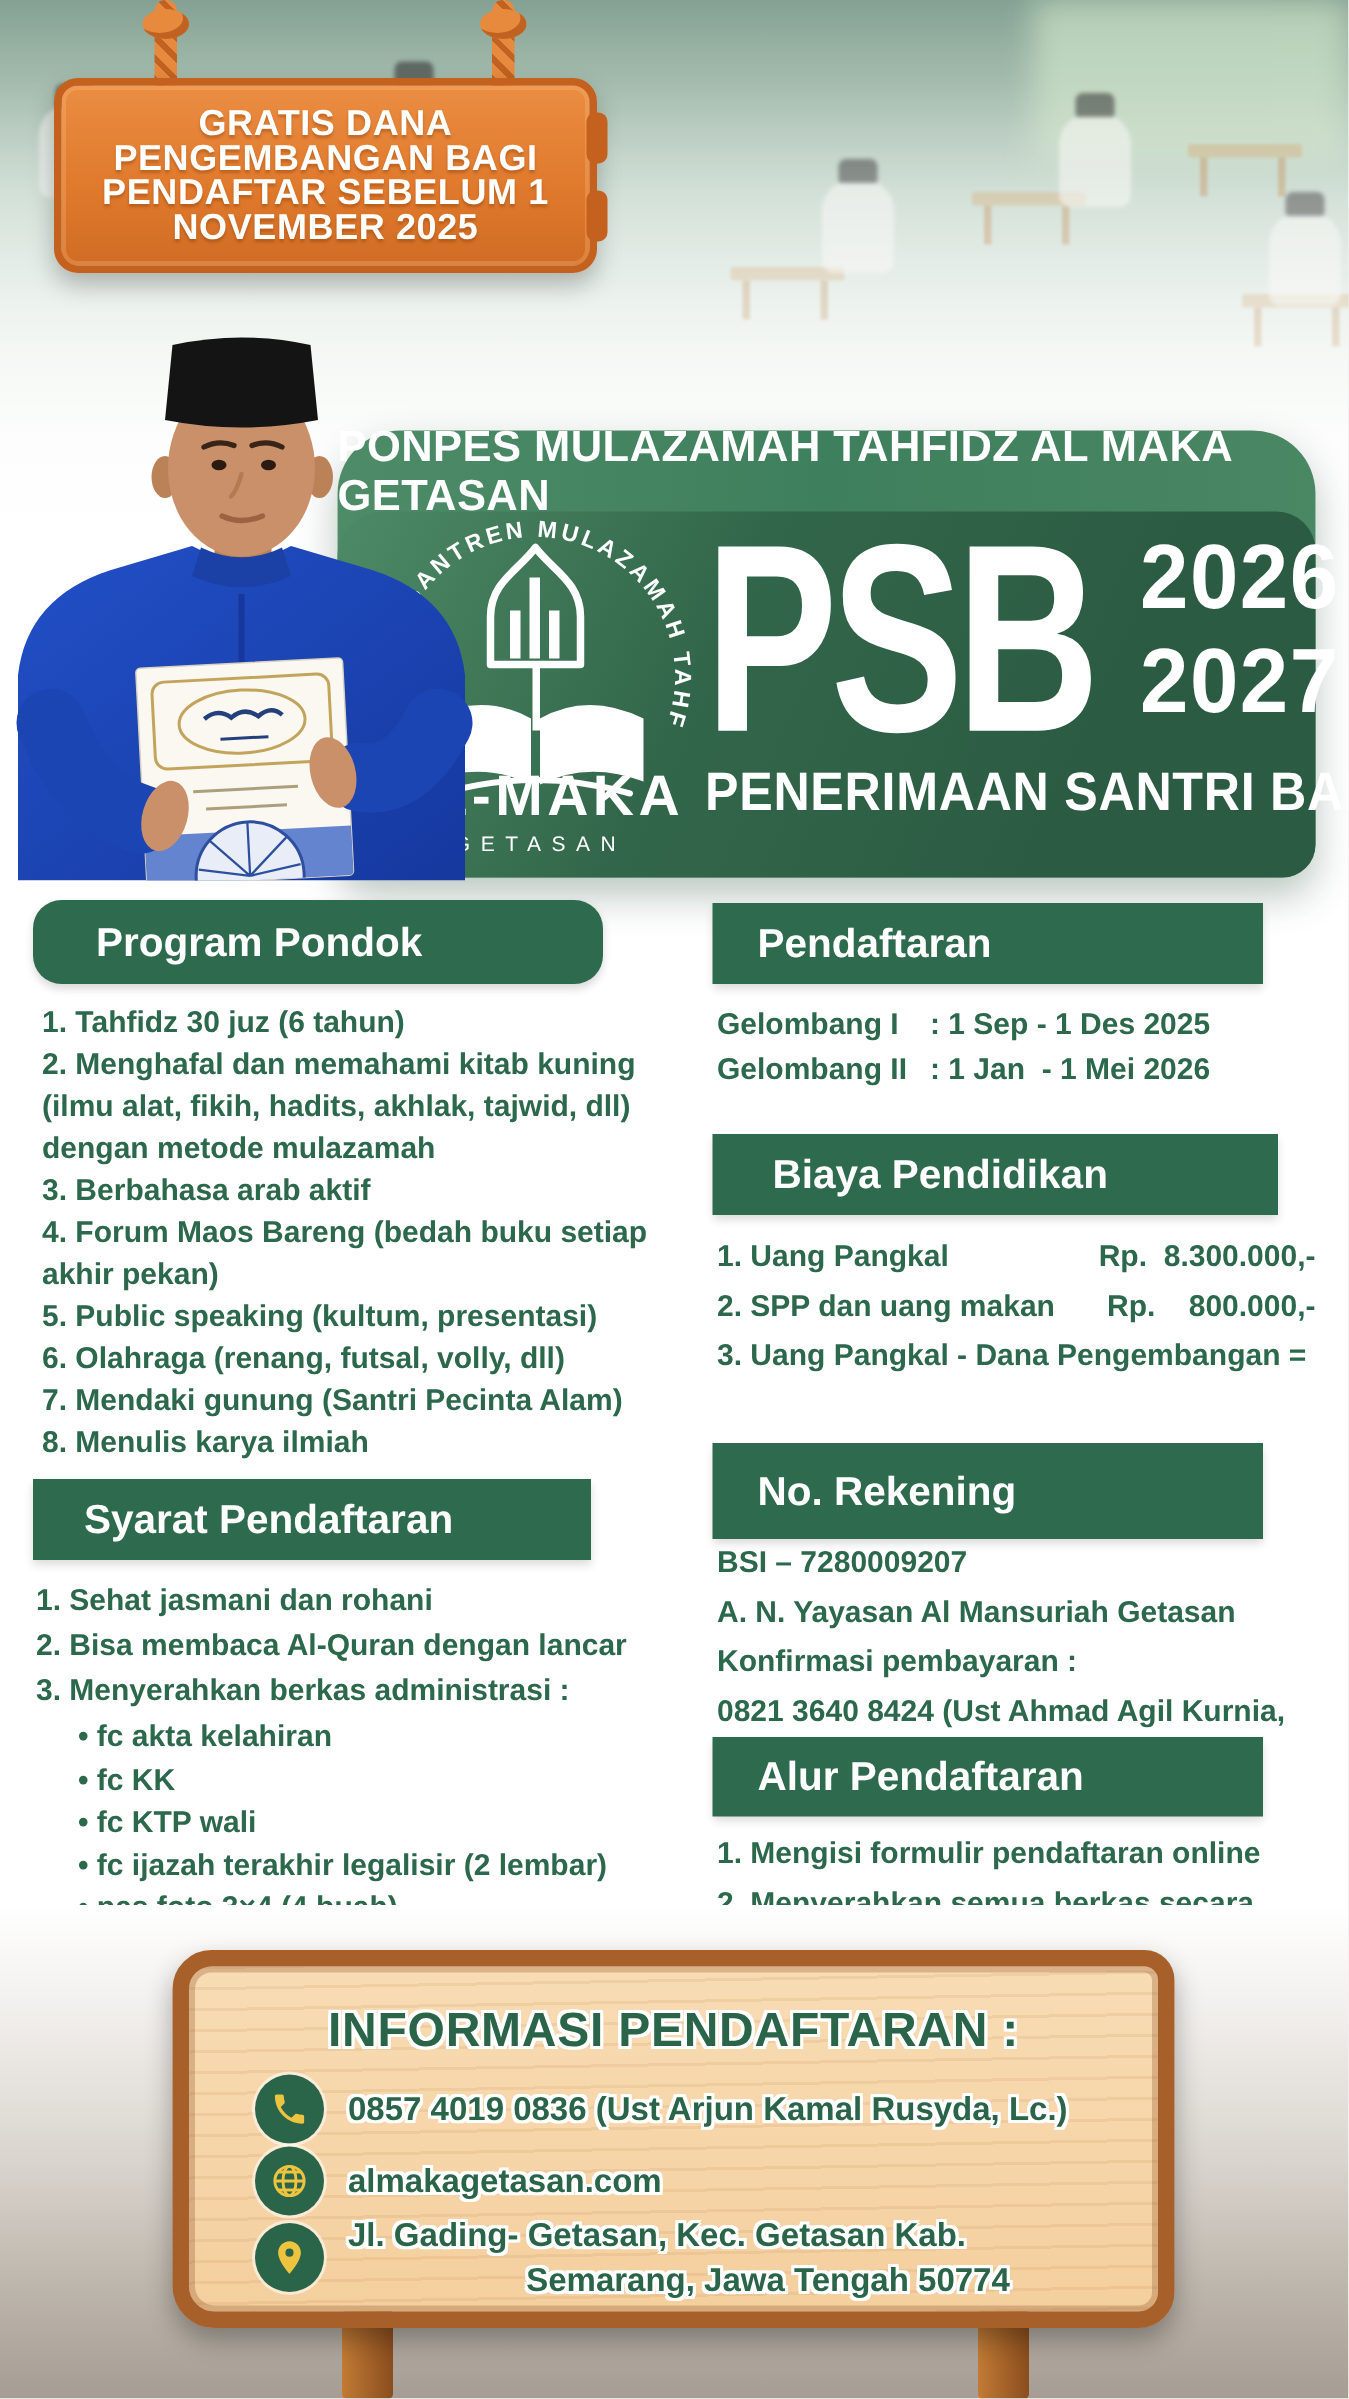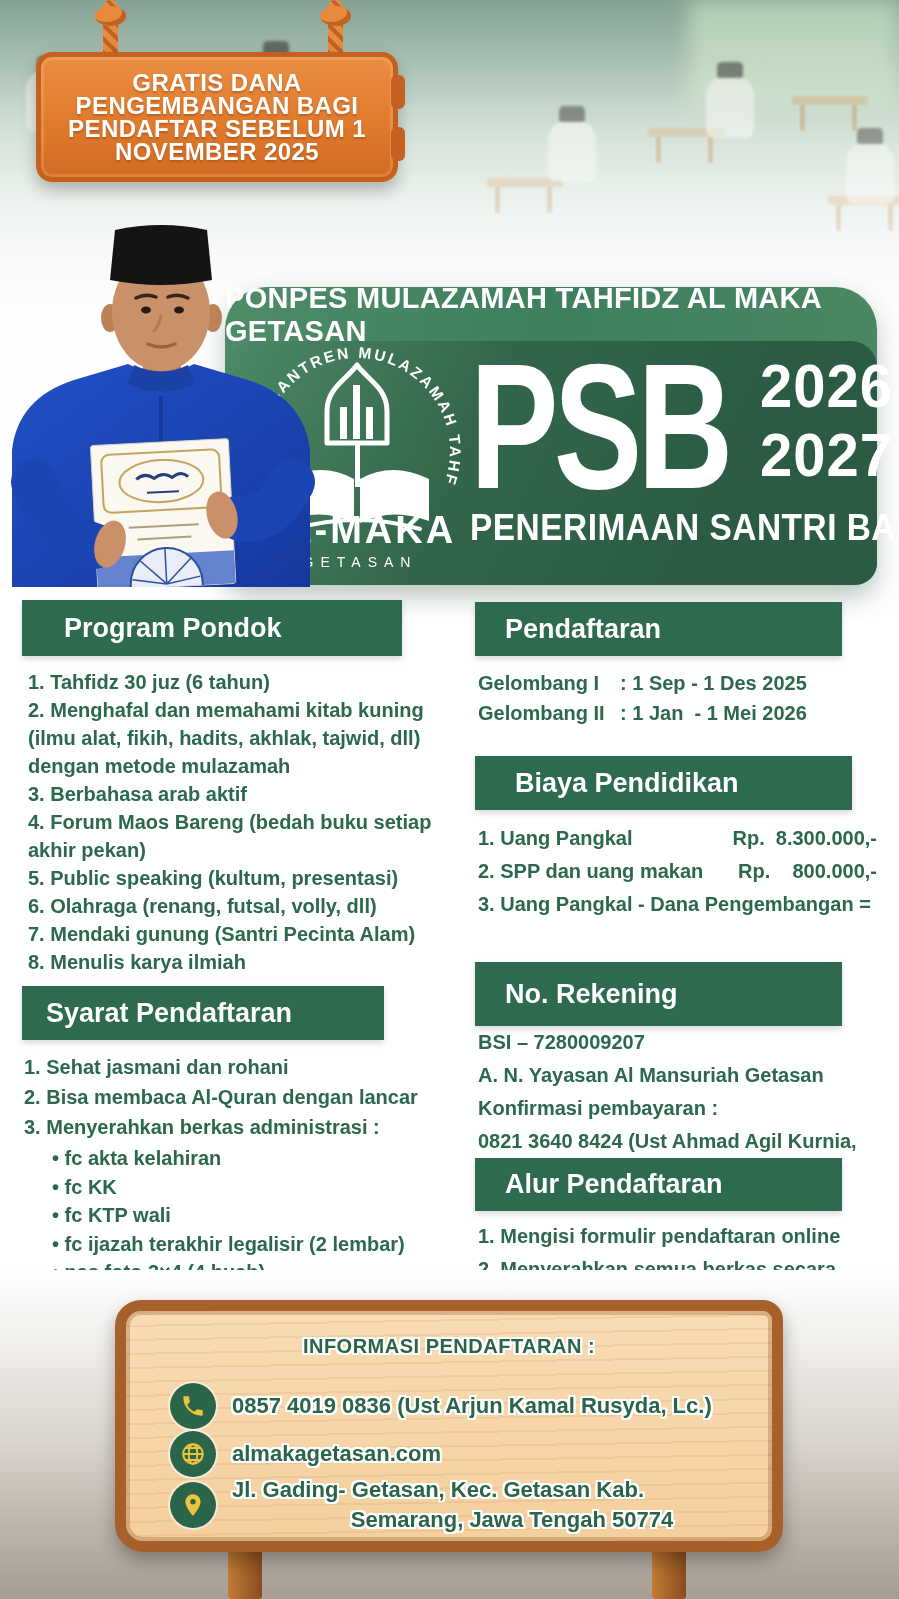--- a/index.html
+++ b/index.html
@@ -56,22 +56,22 @@
   .psb-years{position:absolute;left:290px;top:8px;font-weight:bold;font-size:58px;line-height:66px;
     transform:scaleY(1.05);transform-origin:top left;letter-spacing:1px;}
   .psb-tagline{position:absolute;left:0;top:164px;font-weight:bold;font-size:36px;letter-spacing:.5px;
     transform:scaleX(.93);transform-origin:left;white-space:nowrap;}
 
   .boy{position:absolute;left:-2px;top:212px;}
 
   
   .section-head{position:absolute;background:#2e6b4e;color:#fff;font-weight:bold;font-size:27px;
     display:flex;align-items:center;box-shadow:0 3px 6px rgba(0,0,0,.15);}
-  .head-program{left:22px;top:600px;width:338px;height:56px;padding-left:42px;}
-  .head-syarat{left:22px;top:986px;width:338px;height:54px;padding-left:24px;}
+  .head-program{left:22px;top:600px;width:338px;height:56px;padding-left:42px;border-radius:19px;}
+  .head-syarat{left:22px;top:986px;width:338px;height:54px;padding-left:34px;}
   .head-pendaftaran{left:475px;top:602px;width:337px;height:54px;padding-left:30px;}
   .head-biaya{left:475px;top:756px;width:337px;height:54px;padding-left:40px;}
   .head-rekening{left:475px;top:962px;width:337px;height:64px;padding-left:30px;}
   .head-alur{left:475px;top:1158px;width:337px;height:53px;padding-left:30px;}
 
   .body-text{color:#2c684c;font-weight:bold;font-size:20px;}
   .program-list{position:absolute;left:28px;top:668px;width:424px;line-height:28px;}
   .syarat-list{position:absolute;left:24px;top:1052px;width:424px;line-height:30px;}
   .syarat-docs{position:absolute;left:52px;top:1144px;width:396px;line-height:28.5px;}
 
@@ -96,21 +96,21 @@
   .leg-l{left:228px}.leg-r{left:652px}
   .wood-sign{position:absolute;left:115px;top:1300px;width:668px;height:252px;box-sizing:border-box;
     background:
       repeating-linear-gradient(179deg,rgba(196,140,84,.16) 0 2px,rgba(0,0,0,0) 2px 14px),
       linear-gradient(180deg,#f8dcb4,#f4cf9e);
     border:11px solid #a8602a;border-radius:26px 20px 24px 28px;
     box-shadow:inset 0 0 0 4px rgba(146,82,35,.3), 0 8px 18px rgba(0,0,0,.3);}
   .outline-green{color:#2a6449;font-weight:bold;
     text-shadow:-2px -2px 0 #fff,2px -2px 0 #fff,-2px 2px 0 #fff,2px 2px 0 #fff,
                 -2px 0 0 #fff,2px 0 0 #fff,0 -2px 0 #fff,0 2px 0 #fff;}
-  .sign-title{position:absolute;left:0;top:24px;width:100%;text-align:center;font-size:20px;letter-spacing:.5px;}
+  .sign-title{position:absolute;left:0;top:24px;width:100%;text-align:center;font-size:32px;letter-spacing:.5px;}
   .contact-row{position:absolute;left:44px;display:flex;align-items:center;}
   .row-phone{top:72px}.row-web{top:120px}.row-pin{top:164px}
   .icon-circle{width:46px;height:46px;border-radius:50%;background:#2a6449;flex:0 0 46px;
     display:flex;align-items:center;justify-content:center;box-shadow:0 0 0 2px rgba(255,255,255,.55);}
   .contact-text{margin-left:16px;font-size:22px;line-height:30px;width:560px;}
   .addr-line2{text-align:center;}
 </style>
 </head>
 <body>
 

